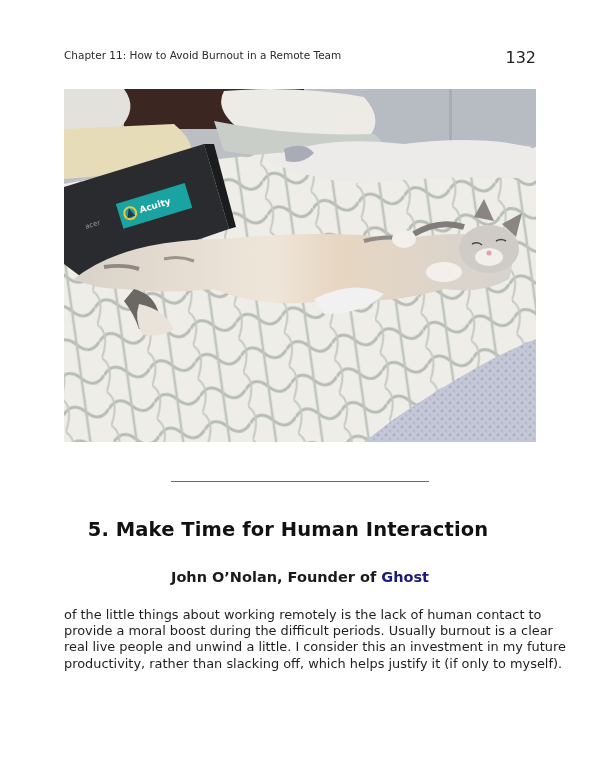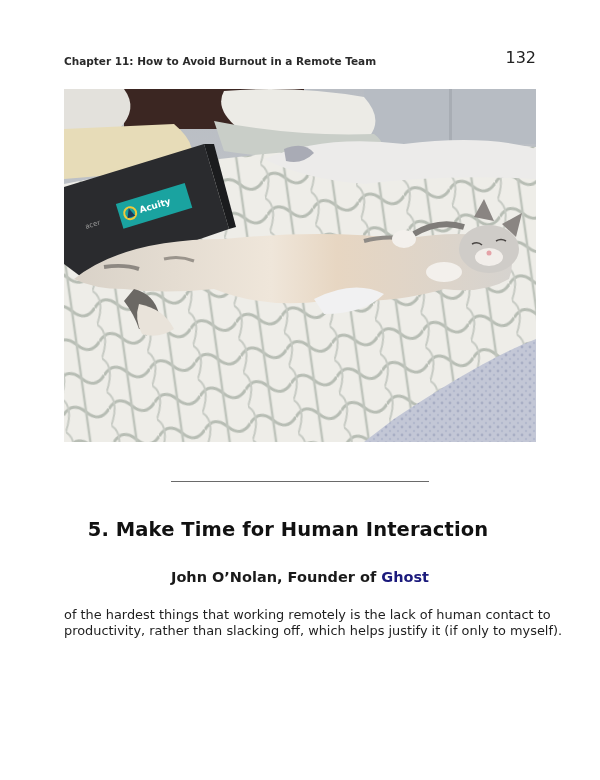--- a/index.html
+++ b/index.html
@@ -8,22 +8,22 @@
     }
     body {
       position: relative;
       font-family: "DejaVu Sans", sans-serif;
       color: #1a1a1a;
     }
     .running-header {
       position: absolute; left: 64px; top: 49px; width: 472px; height: 18px;
     }
     .running-header .chapter {
-      position: absolute; left: 0; top: 6px;
-      font-size: 10.5px; color: #2a2a2a; letter-spacing: 0; font-weight: bold;
+      position: absolute; left: 0; top: 0;
+      font-size: 10.5px; color: #2a2a2a; letter-spacing: 0;
     }
     .running-header .page-num {
       position: absolute; right: 0; top: -1px;
       font-size: 16px; color: #222;
     }
 
     
     .photo {
       position: absolute; left: 64px; top: 89px; width: 472px; height: 353px;
       overflow: hidden; background: #e6e4de;
@@ -145,15 +145,17 @@
 
 <div class="divider"></div>
 
 <h2 class="section-title">5. Make Time for Human Interaction</h2>
 
 <div class="byline">
   <span>John O’Nolan, Founder of </span><span class="link">Ghost</span>
 </div>
 
 <div class="body-text">
-  <span class="line">of the hardest things that working remotely is the lack of human contact to</span>
+  <span class="line">of the little things about working remotely is the lack of human contact to</span>
+  <span class="line">provide a moral boost during the difficult periods. Usually burnout is a clear</span>
+  <span class="line">real live people and unwind a little. I consider this an investment in my future</span>
   <span class="line last">productivity, rather than slacking off, which helps justify it (if only to myself).</span>
 </div>
 
 </body></html>

